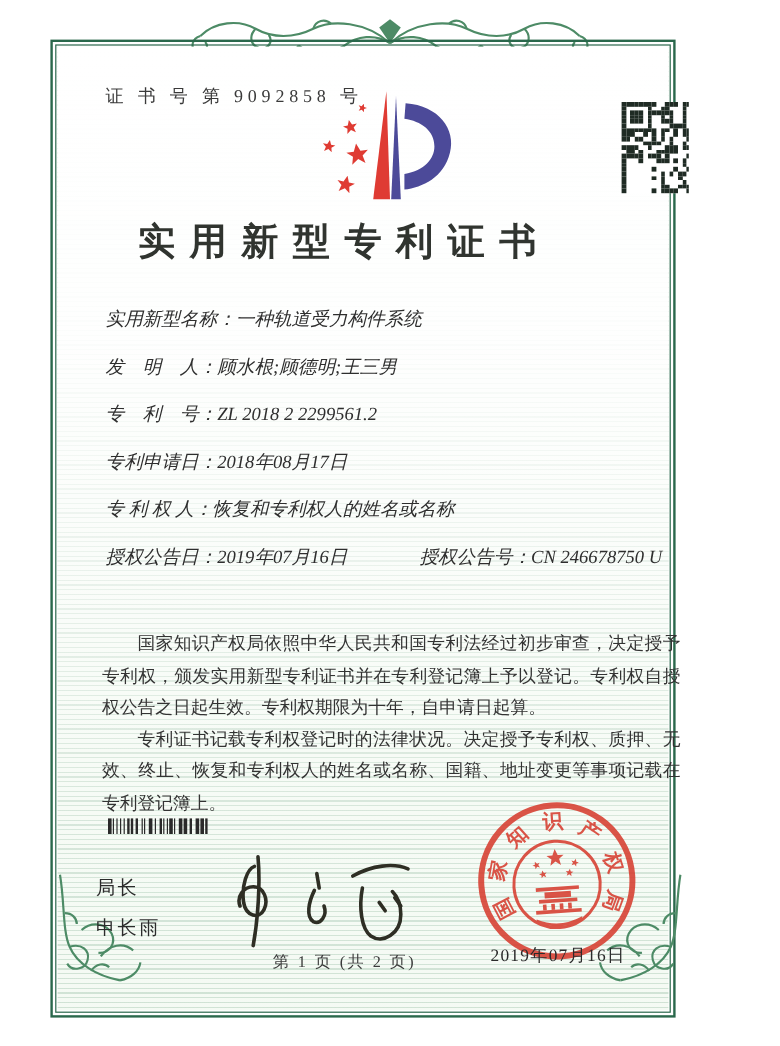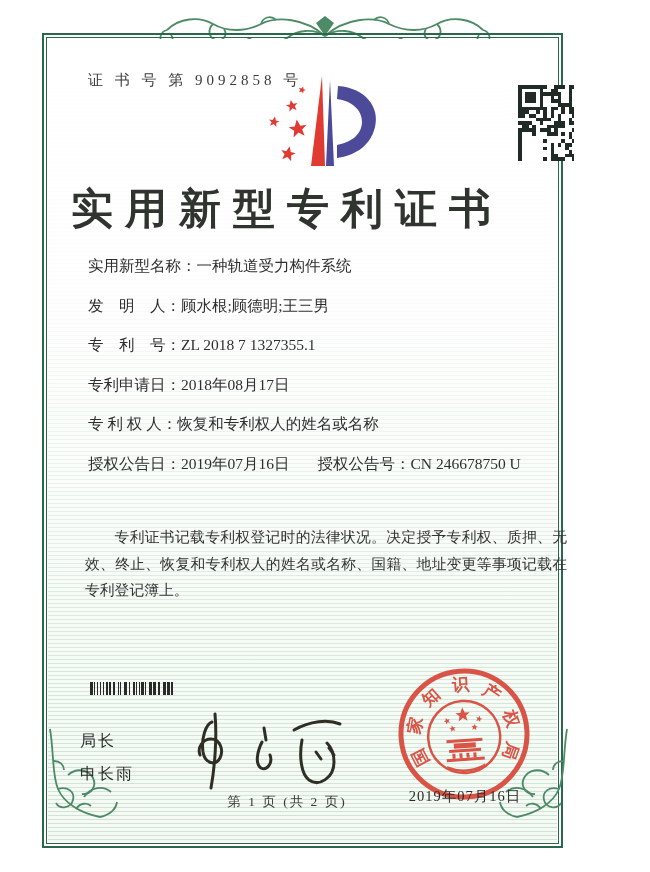--- a/index.html
+++ b/index.html
@@ -18,26 +18,26 @@
   
   .frame-bg{
     position:absolute;inset:4px;
     background:
       linear-gradient(180deg,#ffffff 0%,rgba(255,255,255,0.92) 30%,rgba(255,255,255,0.55) 55%,rgba(255,255,255,0.18) 80%,rgba(255,255,255,0.05) 100%),
       repeating-linear-gradient(180deg, rgba(106,160,126,0.28) 0px, rgba(106,160,126,0.28) 1px, rgba(255,255,255,0) 1px, rgba(255,255,255,0) 4px),
       #f4faf3;
   }
   .abs{position:absolute;}
   .cert-number{left:88px;top:71px;font-size:15px;letter-spacing:4px;color:#3a3a3a;}
-  .title{left:0;top:181px;width:100%;text-align:center;font-size:42px;font-weight:bold;letter-spacing:12px;color:#30342f;}
+  .title{left:0;top:181px;width:100%;text-align:center;font-size:31px;font-weight:bold;letter-spacing:12px;color:#30342f;}
   .fields{left:88px;top:256px;width:480px;font-size:15.5px;}
-  .field-row{height:39.5px;white-space:nowrap;}
+  .field-row{height:39.5px;white-space:nowrap;font-style:italic;}
   .field-label{color:#2e2e2e;}
   .field-value{color:#2e2e2e;}
-  .grant-row{display:flex;gap:28px;}
+  .grant-row{display:flex;gap:60px;}
   .body-text{left:85px;top:524px;width:482px;font-size:14.8px;line-height:26.5px;text-align:justify;color:#333;}
   .body-text p{margin:0;text-indent:2em;}
   .barcode{left:90px;top:682px;width:167px;height:13px;display:flex;align-items:stretch;}
   .barcode .bar{height:100%;}
   .official{left:80px;top:724px;font-size:16px;line-height:33px;letter-spacing:2px;color:#2b2b2b;}
   .signature{left:182px;top:708px;}
   .seal{left:393px;top:663px;transform:rotate(-4deg);}
   .seal-date{left:395px;top:787px;width:140px;text-align:center;font-size:14.5px;color:#2b2b2b;white-space:nowrap;letter-spacing:1px;}
   .footer{left:0;top:793px;width:100%;text-align:center;font-size:13.5px;color:#3a3a3a;letter-spacing:2px;}
   .orn-top{left:155px;top:8px;}
@@ -564,35 +564,36 @@
   <div class="abs title">实用新型专利证书</div>
 
   <div class="abs fields">
     <div class="field-row">
       <span class="field-label">实用新型名称：</span><span class="field-value">一种轨道受力构件系统</span>
     </div>
     <div class="field-row">
       <span class="field-label">发　明　人：</span><span class="field-value">顾水根;顾德明;王三男</span>
     </div>
     <div class="field-row">
-      <span class="field-label">专　利　号：</span><span class="field-value">ZL 2018 7 1327355.1</span>
+      <span class="field-label">专　利　号：</span><span class="field-value">ZL 2018 2 2299561.2</span>
     </div>
     <div class="field-row">
       <span class="field-label">专利申请日：</span><span class="field-value">2018年08月17日</span>
     </div>
     <div class="field-row">
       <span class="field-label">专 利 权 人：</span><span class="field-value">恢复和专利权人的姓名或名称</span>
     </div>
     <div class="field-row grant-row">
       <span><span class="field-label">授权公告日：</span><span class="field-value">2019年07月16日</span></span>
       <span><span class="field-label">授权公告号：</span><span class="field-value">CN 246678750 U</span></span>
     </div>
   </div>
 
   <div class="abs body-text">
+    <p>国家知识产权局依照中华人民共和国专利法经过初步审查，决定授予专利权，颁发实用新型专利证书并在专利登记簿上予以登记。专利权自授权公告之日起生效。专利权期限为十年，自申请日起算。</p>
     <p>专利证书记载专利权登记时的法律状况。决定授予专利权、质押、无效、终止、恢复和专利权人的姓名或名称、国籍、地址变更等事项记载在专利登记簿上。</p>
   </div>
 
   <div class="abs barcode" id="barcode">
       <div class="bar" style="width: 3px; background: rgb(42, 42, 42);"></div>
       <div class="bar" style="width: 1px; background: transparent;"></div>
       <div class="bar" style="width: 1px; background: rgb(42, 42, 42);"></div>
       <div class="bar" style="width: 2px; background: transparent;"></div>
       <div class="bar" style="width: 1px; background: rgb(42, 42, 42);"></div>
       <div class="bar" style="width: 2px; background: transparent;"></div>

